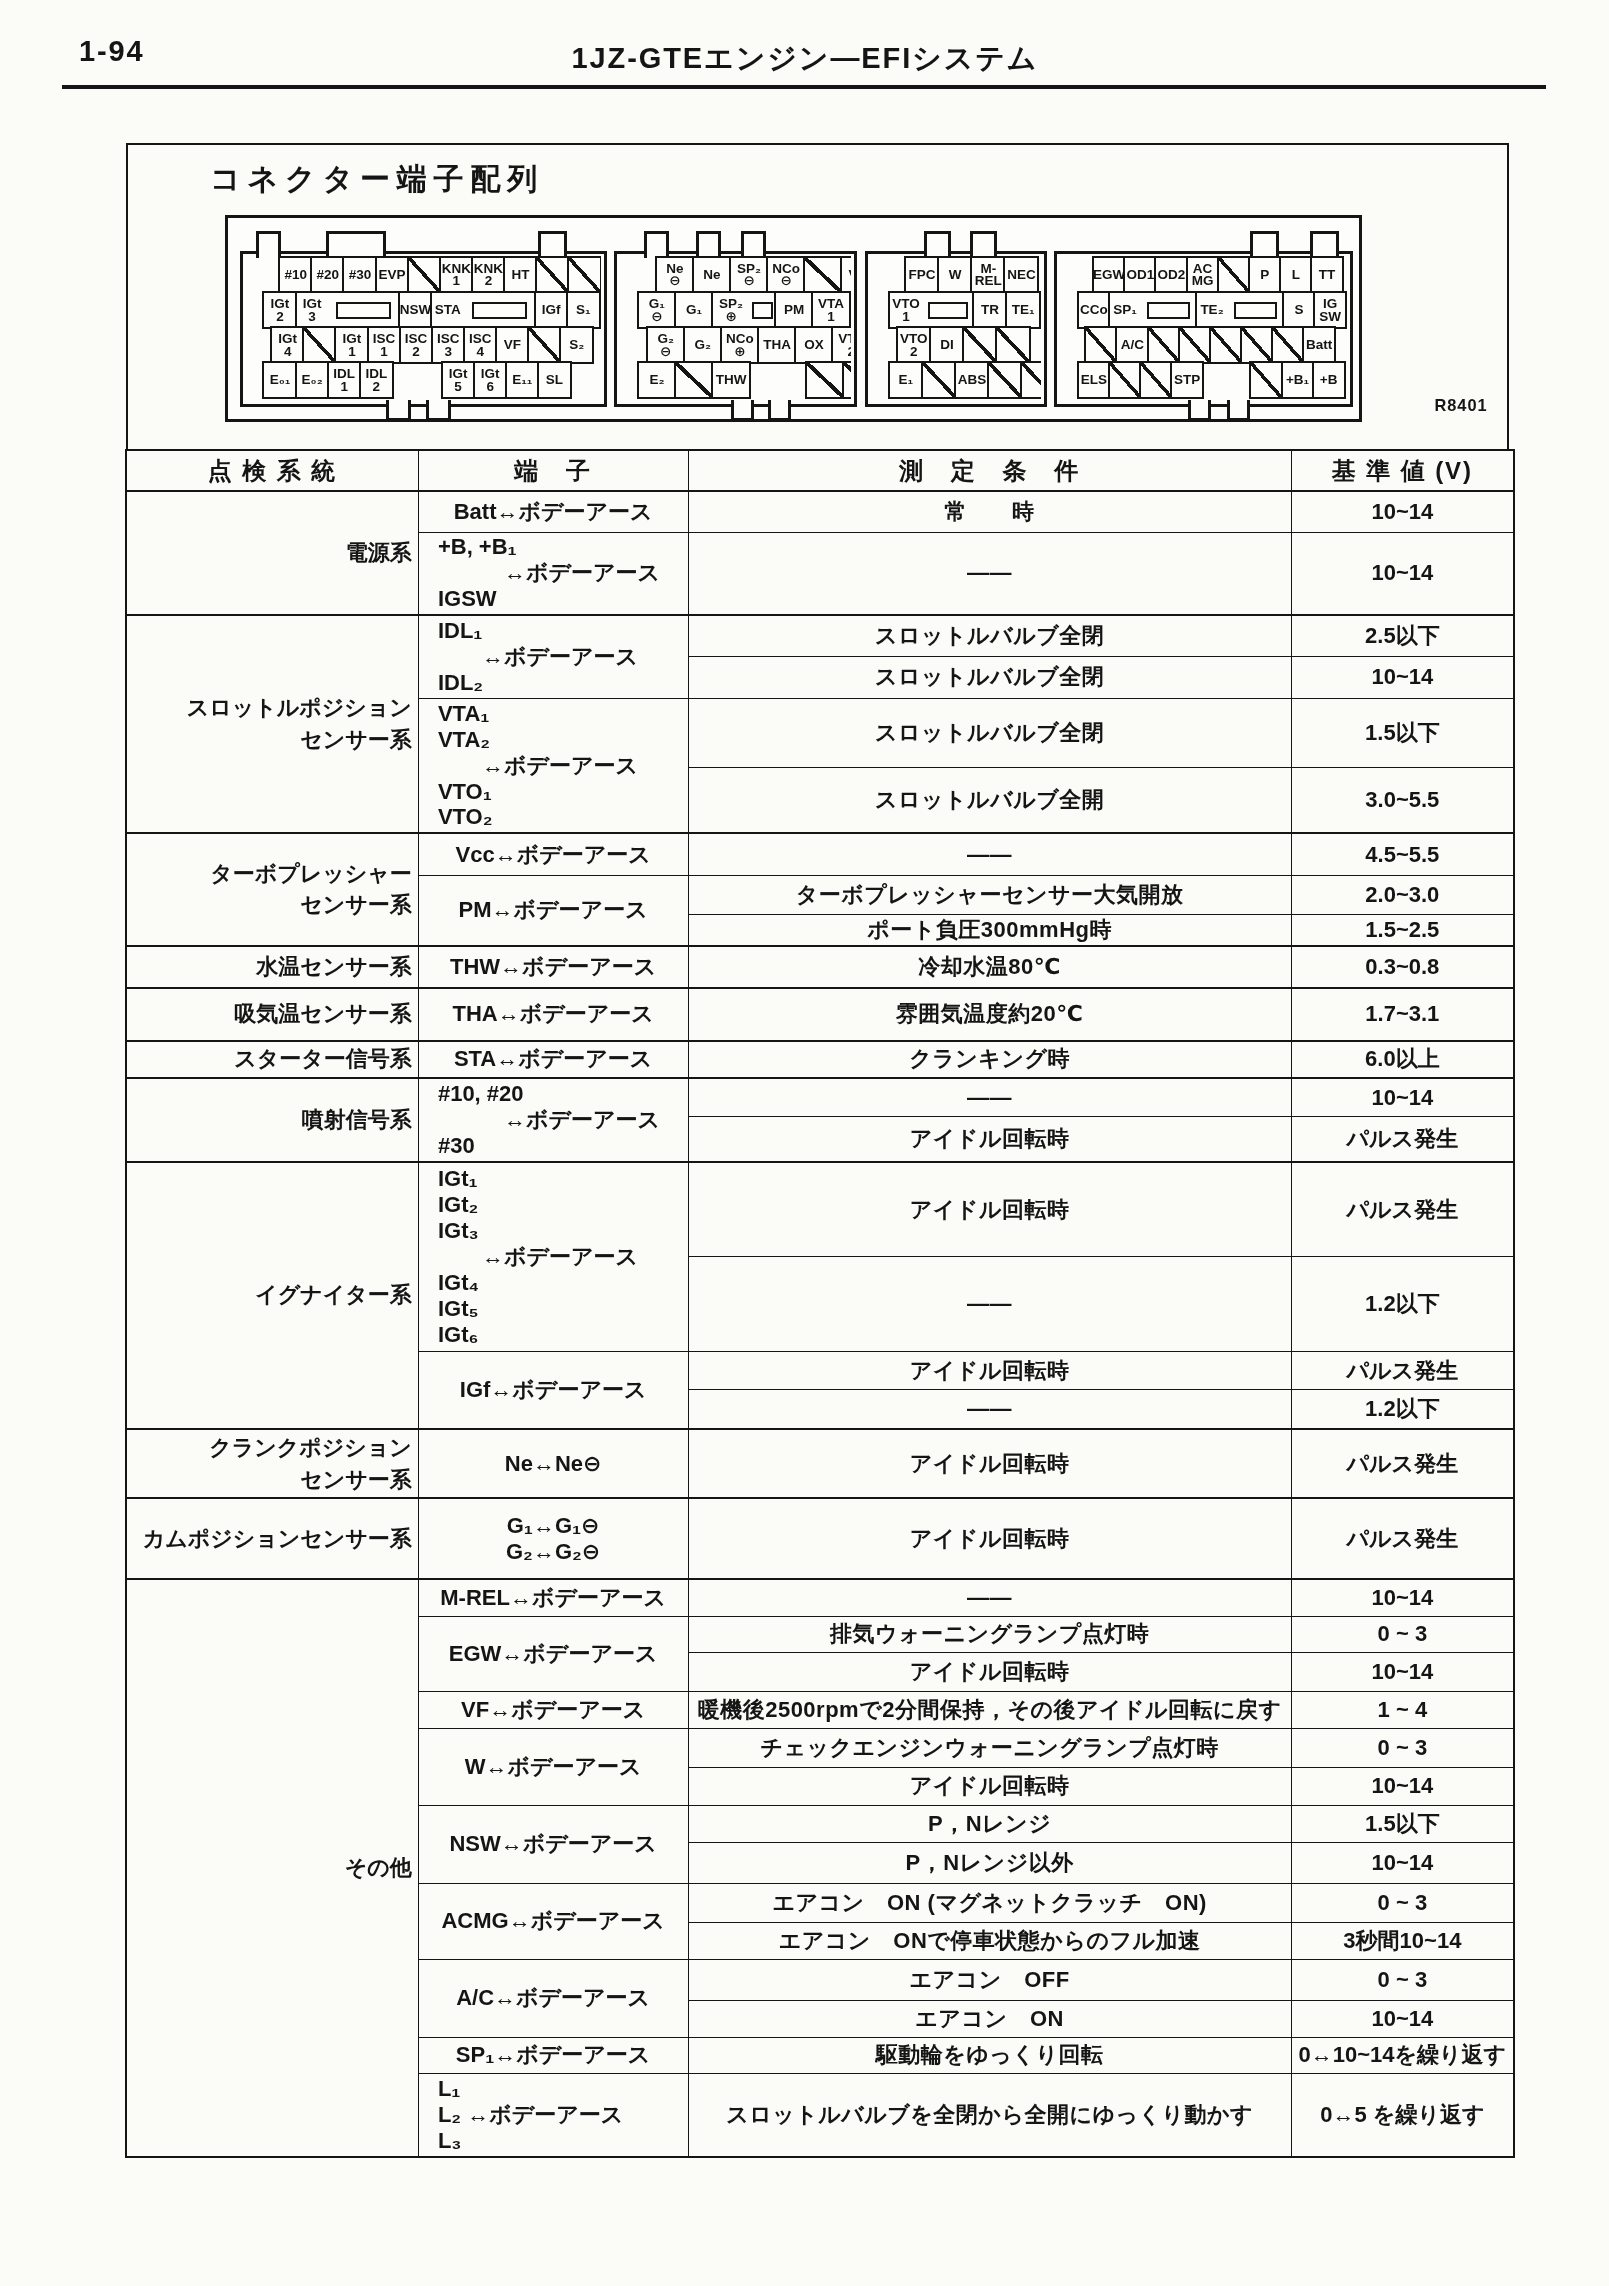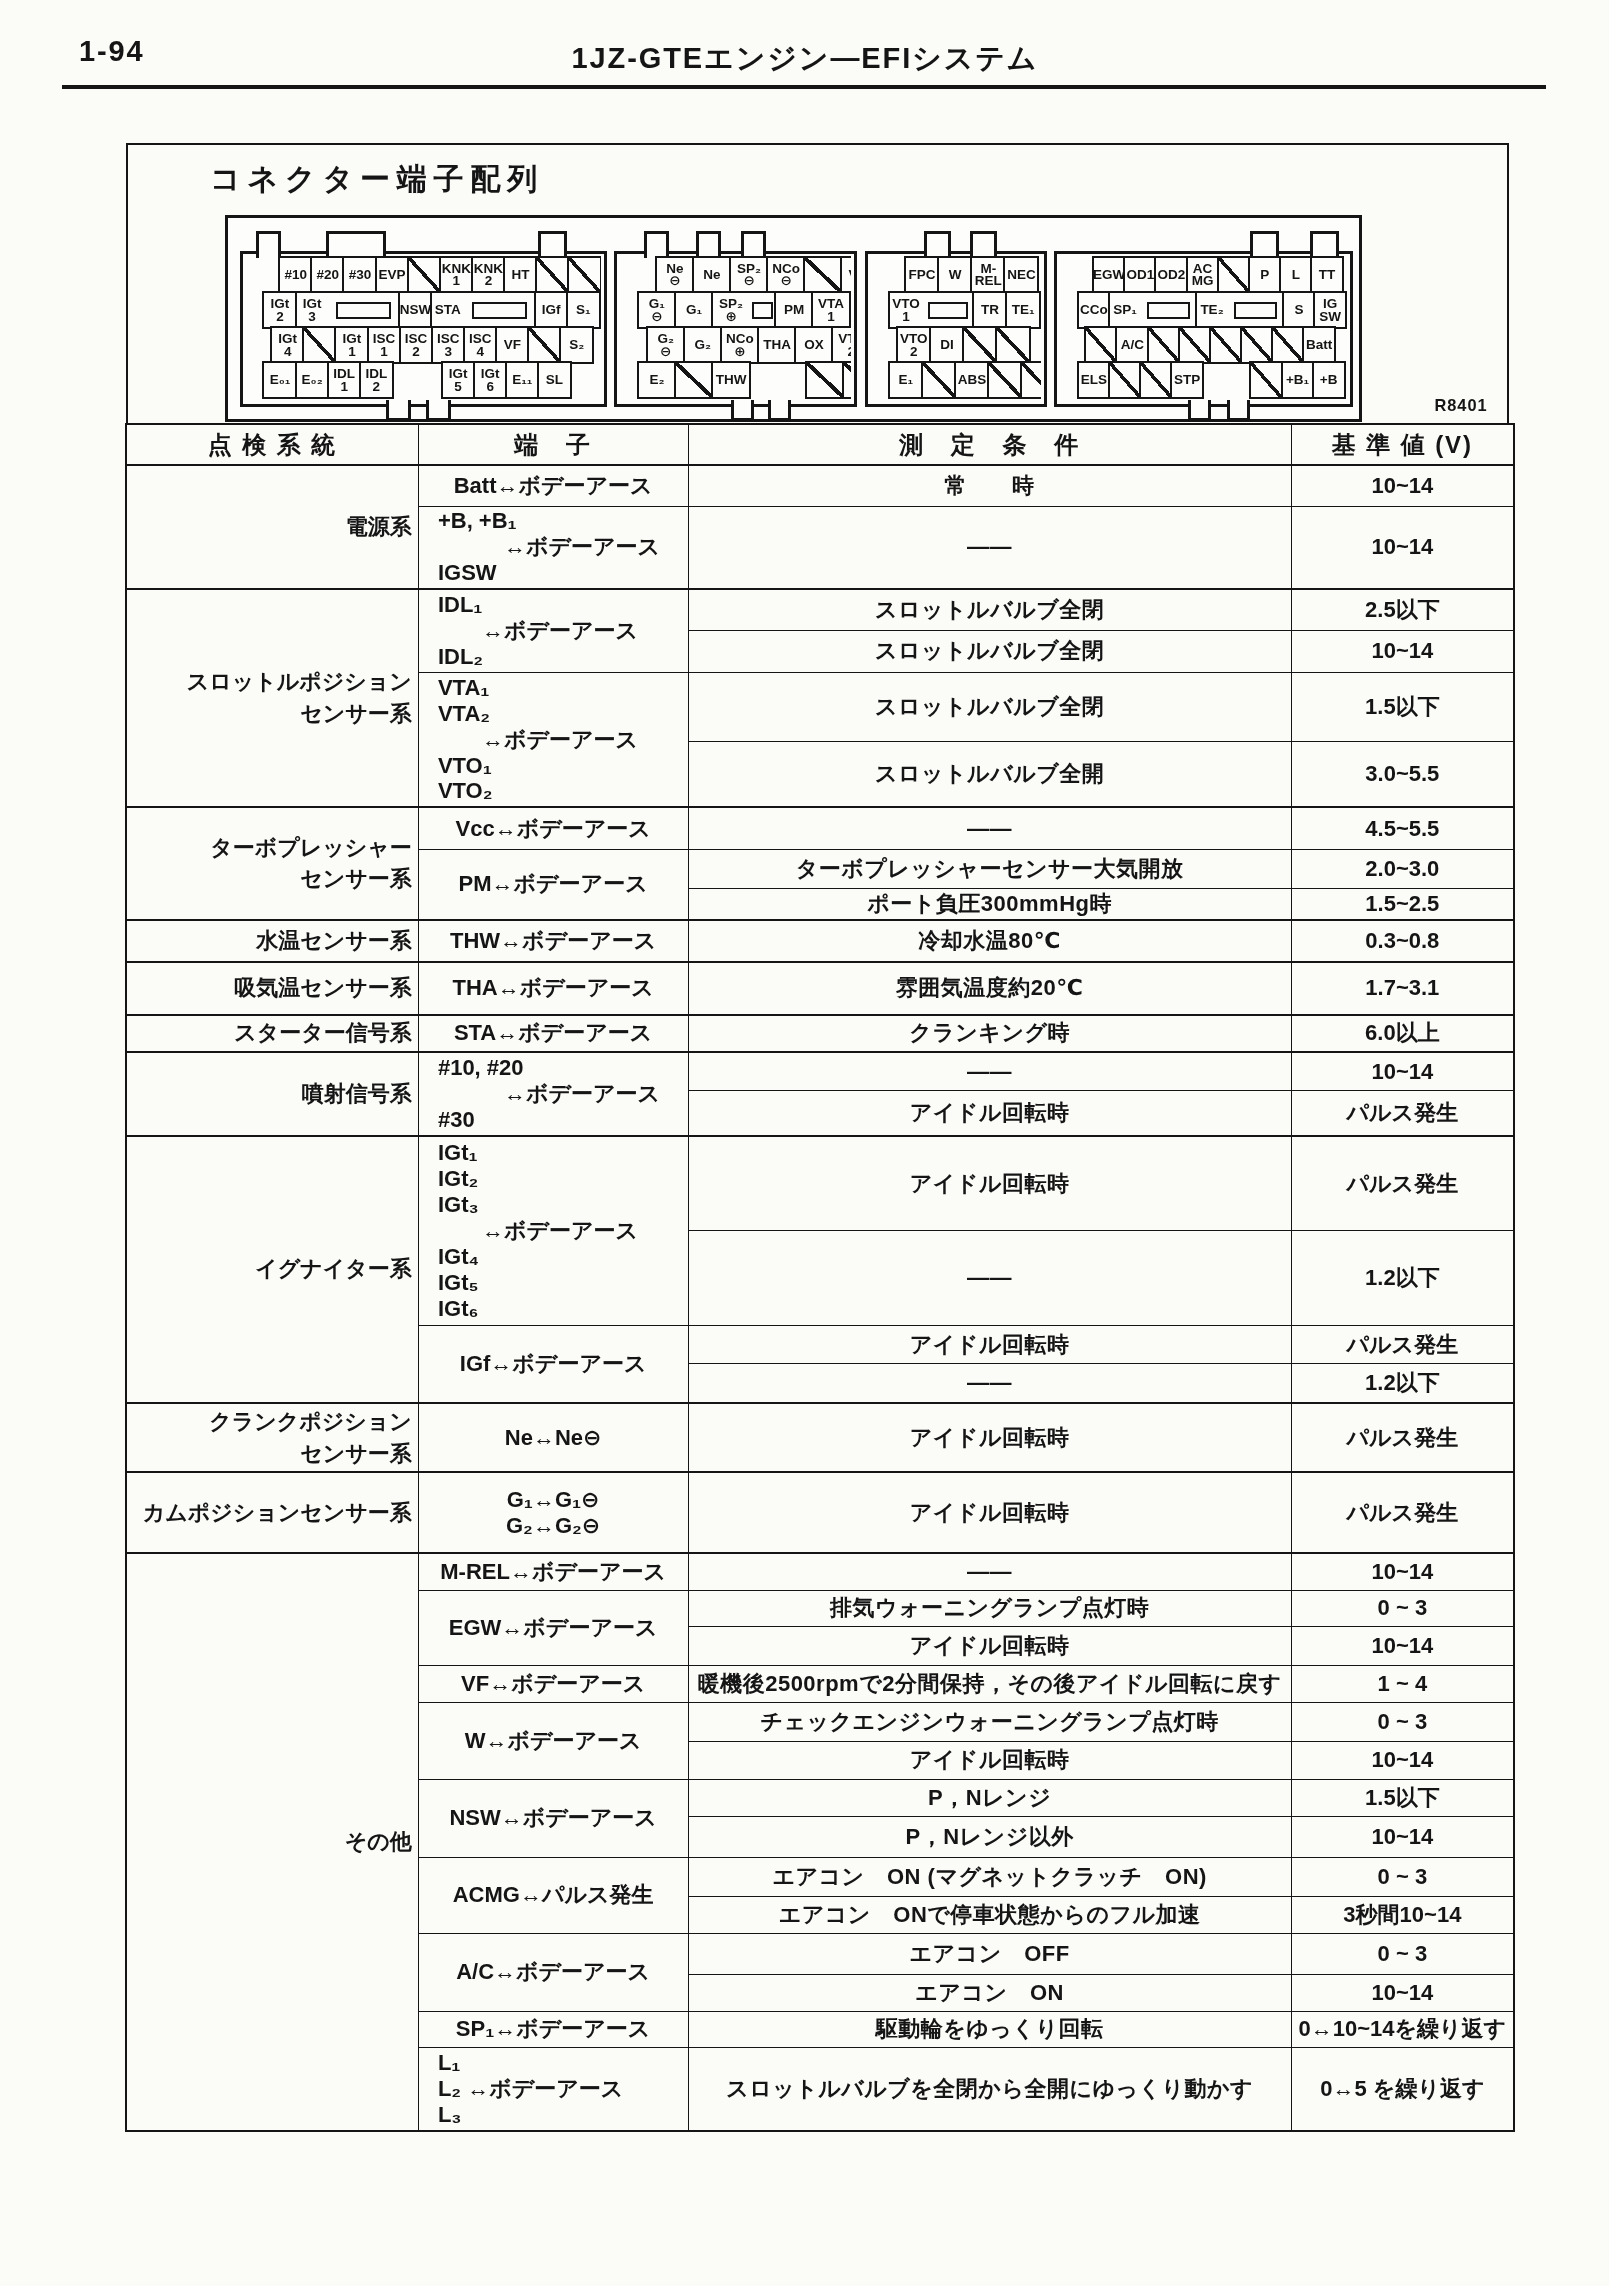--- a/index.html
+++ b/index.html
@@ -35,21 +35,21 @@
   }
   .pin:first-child{margin-left:17px;}
   .pin.diag{background-image:linear-gradient(to right top,transparent 46%,#151515 46%,#151515 54%,transparent 54%);}
   .pin.slot{flex:1 1 auto;width:auto;border-left:none;border-right:none;}
   .slot-inner{width:74%;height:17.4px;border:2.9px solid #151515;box-sizing:border-box;background:#fdfdfb;}
   .pin.gap{flex:0 0 calc(var(--u)*1.5);width:calc(var(--u)*1.5);border:none;background:transparent;}
 
   .tab{position:absolute;top:-23px;height:27px;border:3.9px solid #151515;border-bottom:none;background:#fdfdfb;box-sizing:border-box;}
   .foot{position:absolute;bottom:-17.4px;height:21px;border:3.9px solid #151515;border-top:none;background:#fdfdfb;box-sizing:border-box;}
 
-  table.spec{position:absolute;left:-2.9px;top:278px;width:1388px;border-collapse:collapse;table-layout:fixed;border:2.9px solid #151515;background:#fbfbf8;}
+  table.spec{position:absolute;left:-2.9px;top:304px;width:1388px;border-collapse:collapse;table-layout:fixed;border:2.9px solid #151515;background:#fbfbf8;}
   .spec th,.spec td{border:1.9px solid #151515;font-weight:bold;vertical-align:middle;overflow:hidden;}
   .spec th{height:37px;font-size:24px;letter-spacing:1.9px;border-bottom-width:2.9px;}
   .spec td{font-size:22px;text-align:center;padding:1.9px 5.8px;white-space:pre-line;line-height:1.18;}
   .spec td.col-system{text-align:right;padding-left:13.5px;line-height:1.45;}
   .spec td.left{text-align:left;padding-left:19.3px;}
   .spec tr.group td{border-top:2.9px solid #151515;}
   .spec td.col-condition{letter-spacing:0.5px;}
 </style>
 </head>
 <body>
@@ -439,21 +439,21 @@
         <tr style="height: 37px;">
           <td class="col-terminal" rowspan="2">NSW↔ボデーアース</td>
           <td class="col-condition">P，Nレンジ</td>
           <td class="col-value">1.5以下</td>
         </tr>
         <tr style="height: 41px;">
           <td class="col-condition">P，Nレンジ以外</td>
           <td class="col-value">10~14</td>
         </tr>
         <tr style="height: 39px;">
-          <td class="col-terminal" rowspan="2">ACMG↔パルス発生</td>
+          <td class="col-terminal" rowspan="2">ACMG↔ボデーアース</td>
           <td class="col-condition">エアコン　ON (マグネットクラッチ　ON)</td>
           <td class="col-value">0 ~ 3</td>
         </tr>
         <tr style="height: 37px;">
           <td class="col-condition">エアコン　ONで停車状態からのフル加速</td>
           <td class="col-value">3秒間10~14</td>
         </tr>
         <tr style="height: 41px;">
           <td class="col-terminal" rowspan="2">A/C↔ボデーアース</td>
           <td class="col-condition">エアコン　OFF</td>

